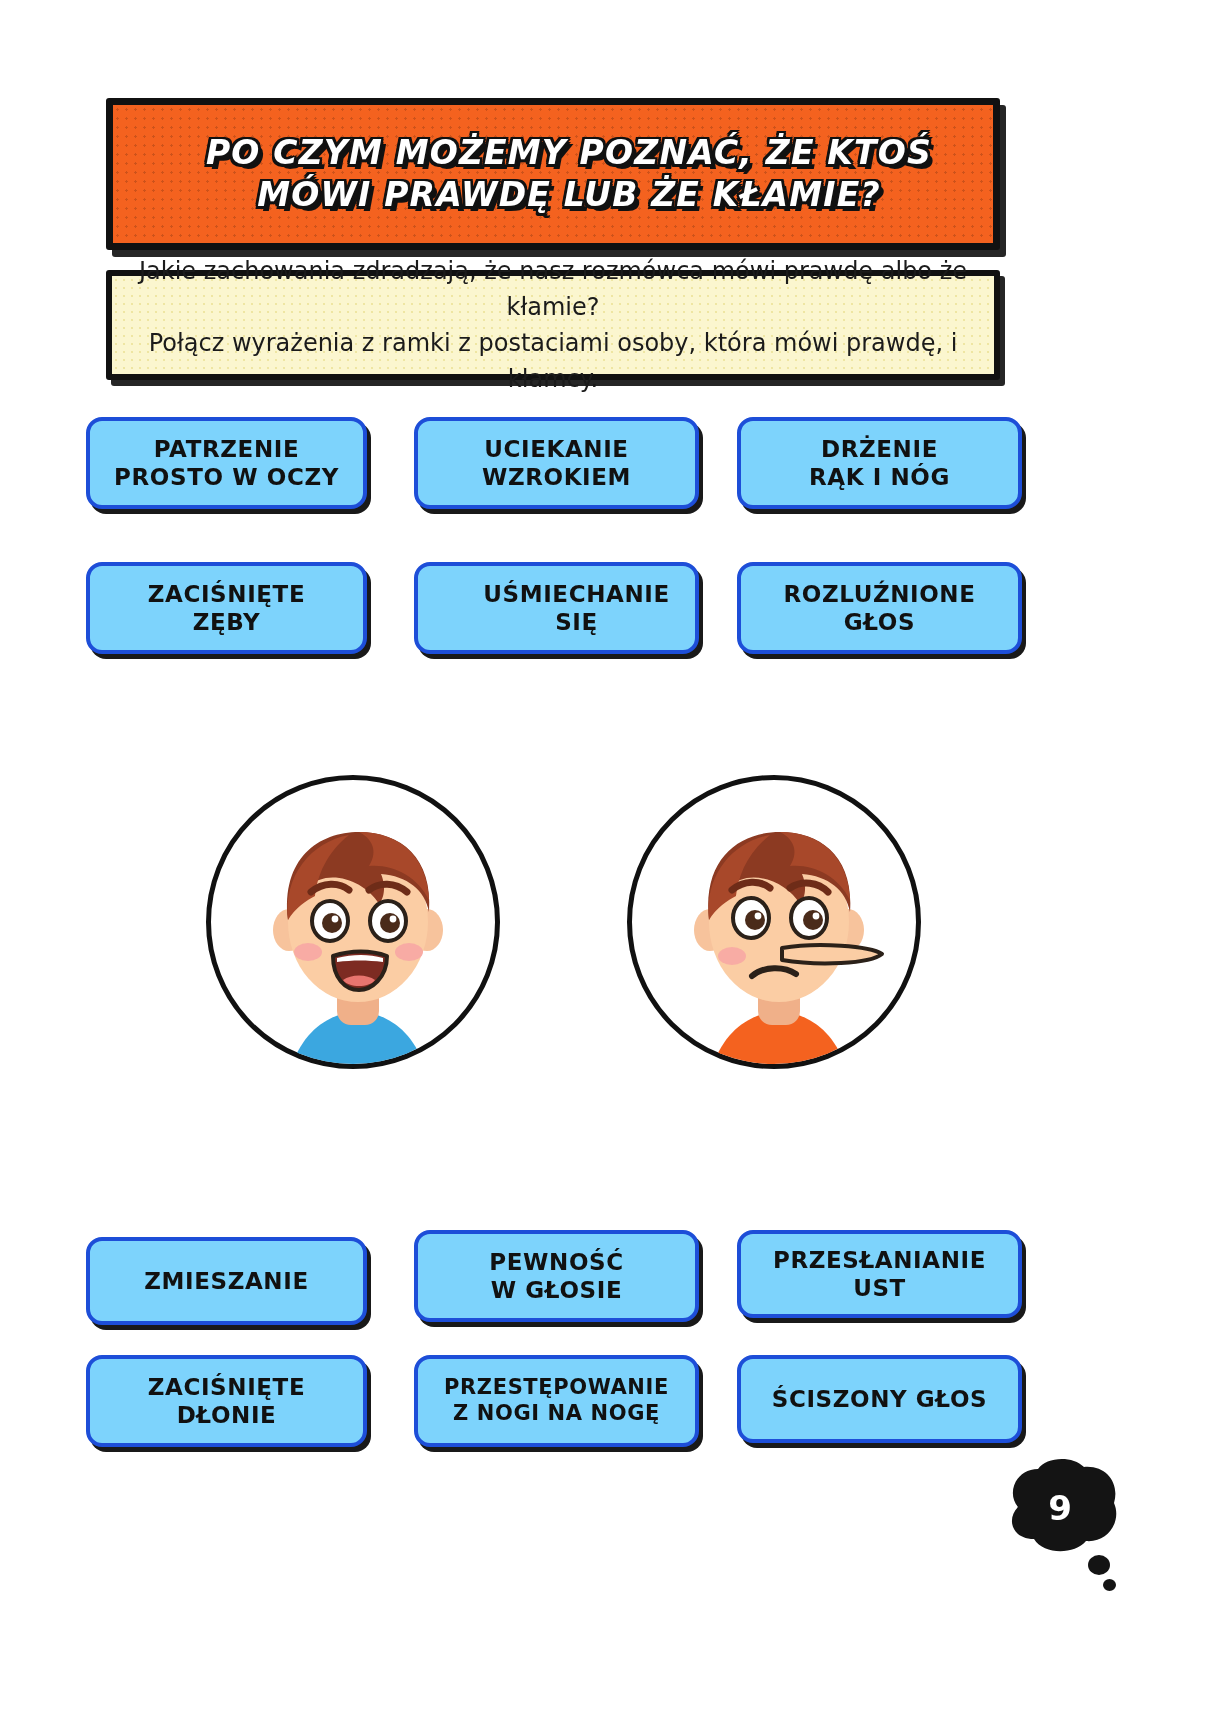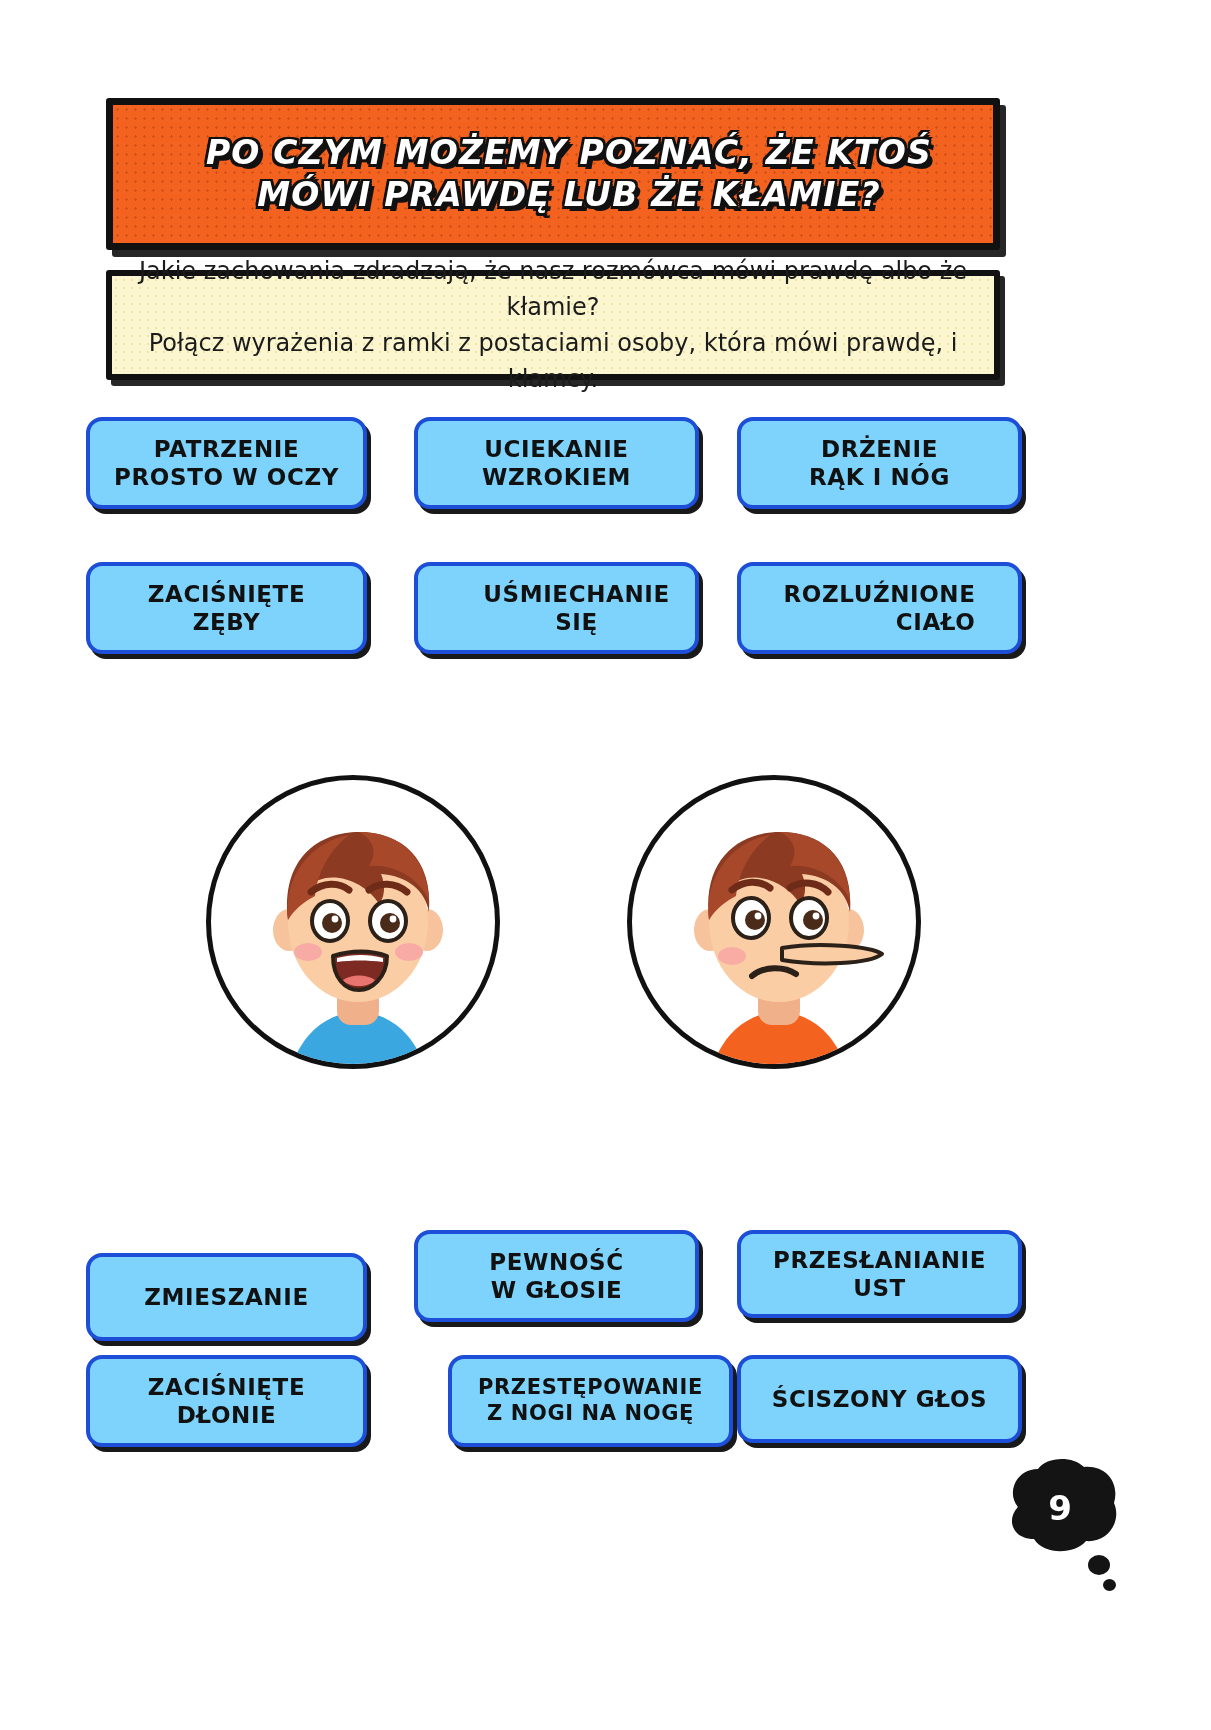--- a/index.html
+++ b/index.html
@@ -99,21 +99,20 @@
     font-weight: bold;
     font-size: 23px;
     letter-spacing: 0.6px;
     line-height: 1.22;
     color: #111111;
     box-shadow: 4px 5px 0 rgba(0,0,0,0.9);
     padding: 4px 8px;
   }
   .chip.small {
     font-size: 21px;
-    margin-left: 34px;
   }
 
   
   .face-circle {
     position: absolute;
     width: 294px;
     height: 294px;
     border: 5px solid #111111;
     border-radius: 50%;
     background: #ffffff;
@@ -195,24 +194,24 @@
     </div>
   </div>
 
   <div class="chip" style="left:414px; top:562px; width:285px; height:92px;padding-left:48px;">
     <div>
       <div>UŚMIECHANIE</div>
       <div>SIĘ</div>
     </div>
   </div>
 
-  <div class="chip" style="left:737px; top:562px; width:285px; height:92px;text-align:right;">
+  <div class="chip" style="left:737px; top:562px; width:285px; height:92px;">
     <div>
       <div>ROZLUŹNIONE</div>
-      <div>CIAŁO</div>
+      <div>GŁOS</div>
     </div>
   </div>
 
   <div class="face-circle" style="left:206px; top:775px;">
     <svg viewBox="0 0 294 294" width="294" height="294">
 
       <path d="M78 294 C90 250 120 232 147 232 C174 232 204 250 216 294 Z" fill="#3ba7e0"></path>
 
       <rect x="126" y="205" width="42" height="40" rx="14" fill="#f0b089"></rect>
 
@@ -271,21 +270,21 @@
       <circle cx="184" cy="136" r="3.4" fill="#ffffff"></circle>
 
       <ellipse cx="100" cy="176" rx="14" ry="9" fill="#f7a4a4" opacity="0.8"></ellipse>
 
       <path d="M150 168 C186 162 238 166 250 174 C238 184 186 186 150 180 Z" fill="#fbcda4" stroke="#2b2119" stroke-width="4" stroke-linejoin="round"></path>
 
       <path d="M120 196 C132 186 152 186 164 194" stroke="#2b2119" stroke-width="6" fill="none" stroke-linecap="round"></path>
     </svg>
   </div>
 
-  <div class="chip" style="left:86px; top:1237px; width:281px; height:88px;margin-top:16px;">
+  <div class="chip" style="left:86px; top:1237px; width:281px; height:88px;">
     <div>
       <div>ZMIESZANIE</div>
     </div>
   </div>
 
   <div class="chip" style="left:414px; top:1230px; width:285px; height:92px;">
     <div>
       <div>PEWNOŚĆ</div>
       <div>W GŁOSIE</div>
     </div>

